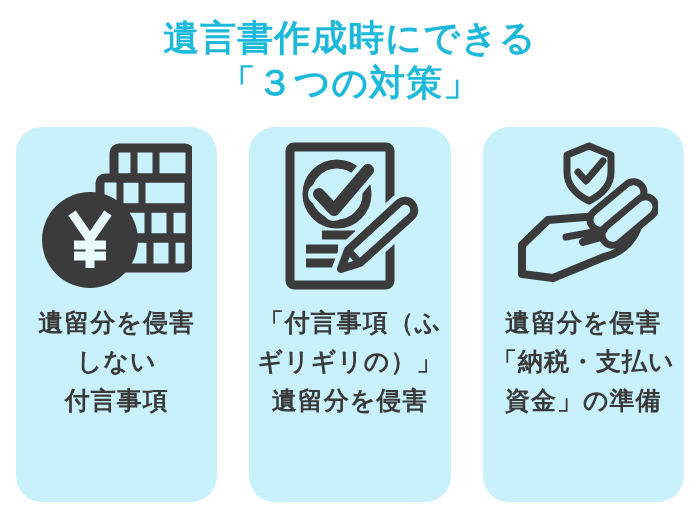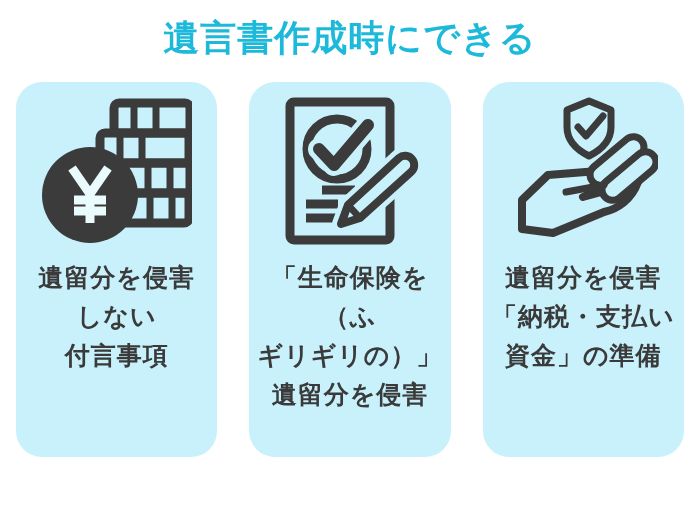--- a/index.html
+++ b/index.html
@@ -31,20 +31,21 @@
   .card-text .line:empty{display:none;}
   svg{display:block;}
 </style>
 </head>
 <body>
 
 <div class="page">
 
   <div class="title">
     <span class="t-line">遺言書作成時にできる</span>
+    <span class="t-line">「３つの対策」</span>
   </div>
 
   <div class="cards">
 
     <div class="card">
       <div class="icon-wrap">
         <svg width="150" height="150" viewBox="0 0 150 150" aria-hidden="true">
           <g fill="none" stroke="#3b3b3b" stroke-width="9">
             <rect x="72" y="6" width="76" height="30" rx="5"></rect>
             <rect x="58" y="36" width="89" height="30" rx="5"></rect>
@@ -89,21 +90,21 @@
             <line x1="47" y1="93" x2="80" y2="93"></line>
             <line x1="31" y1="107" x2="63" y2="107"></line>
             <line x1="31" y1="121" x2="63" y2="121"></line>
           </g>
           <path d="M66 127 L73 108 L124 61 A9 9 0 0 1 136 75 L85 121 Z" fill="#c8f1fb" stroke="#c8f1fb" stroke-width="18" stroke-linejoin="round"></path>
           <path d="M66 127 L73 108 L124 61 A9 9 0 0 1 136 75 L85 121 Z" fill="#c8f1fb" stroke="#3b3b3b" stroke-width="8" stroke-linejoin="round"></path>
           <line x1="73" y1="108" x2="85" y2="121" stroke="#3b3b3b" stroke-width="7"></line>
         </svg>
       </div>
       <div class="card-text">
-        <div class="line">「生命保険を（ふ</div>
+        <div class="line">「付言事項（ふ</div>
         <div class="line">ギリギリの）」</div>
         <div class="line">遺留分を侵害</div>
 
       </div>
     </div>
 
     <div class="card">
       <div class="icon-wrap">
         <svg width="150" height="150" viewBox="0 0 150 150" aria-hidden="true">
           <path d="M81 4 L103 13 L103 30 C103 44 93 53 81 59 C69 53 59 44 59 30 L59 13 Z" fill="none" stroke="#3b3b3b" stroke-width="7" stroke-linejoin="round"></path>

